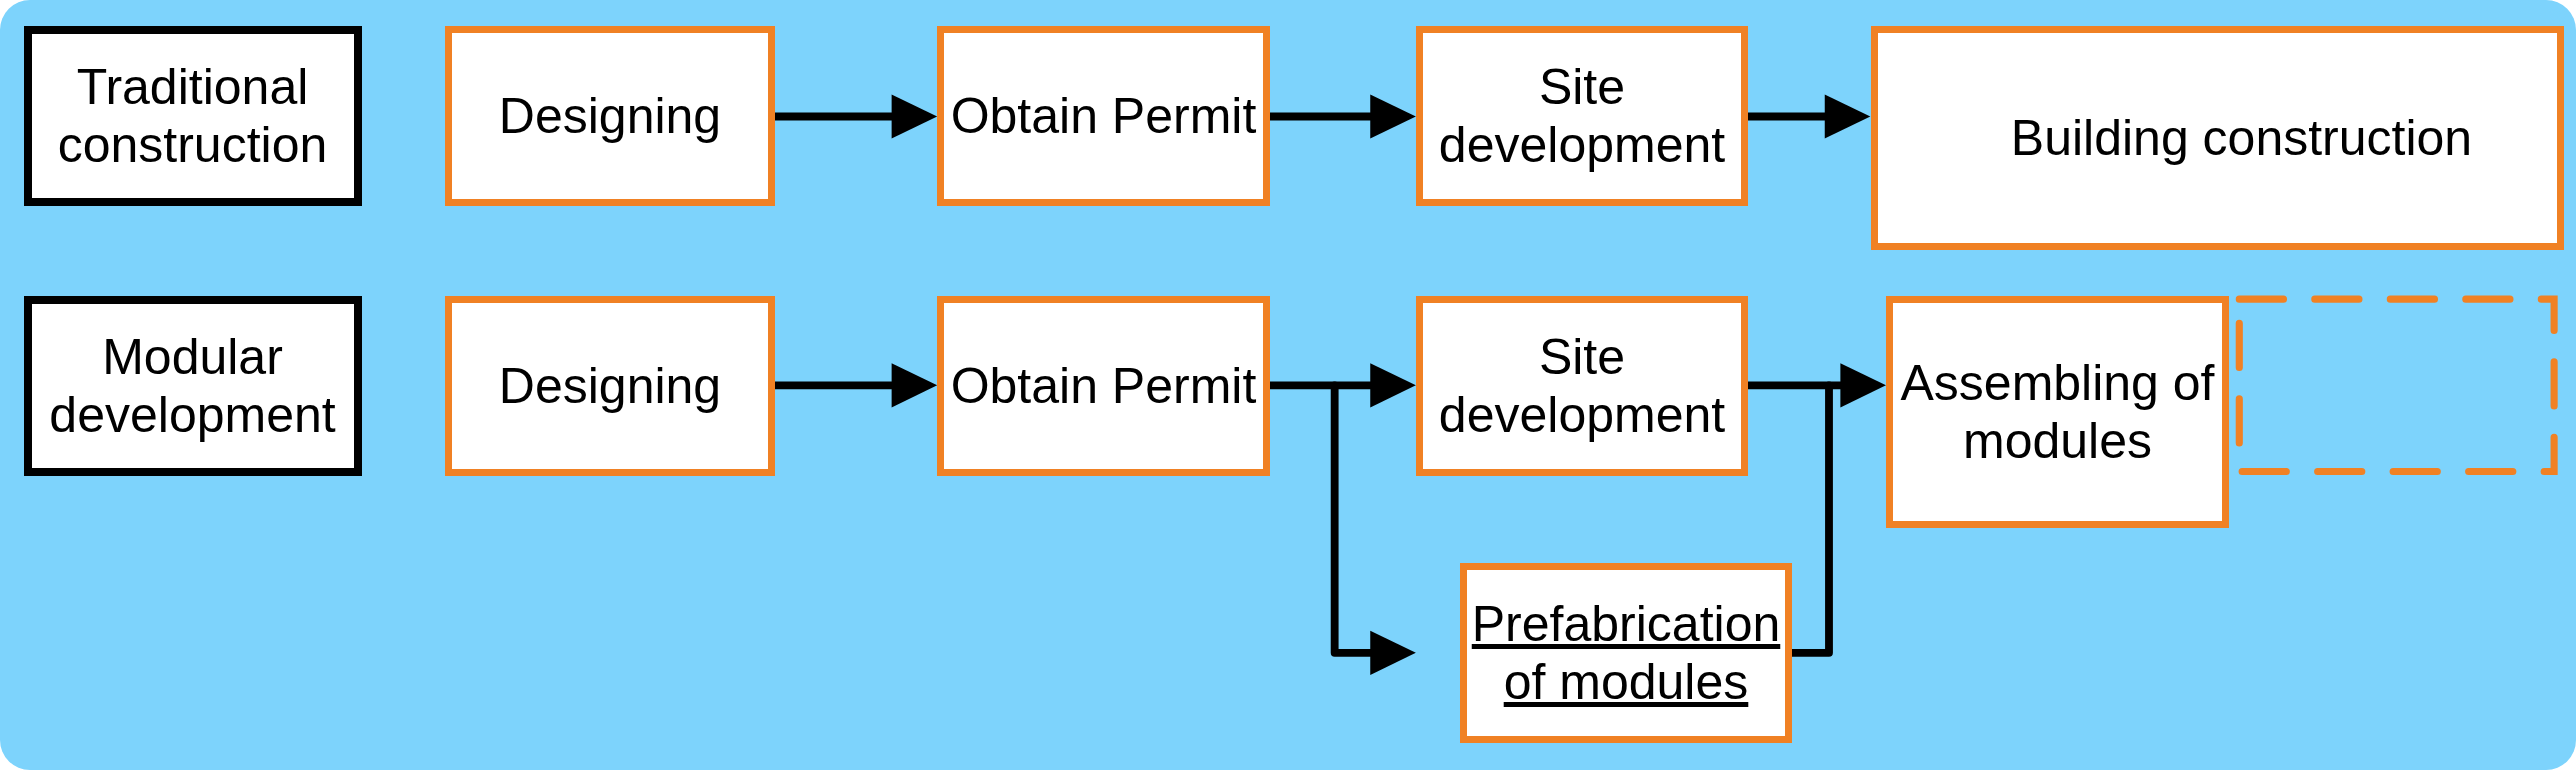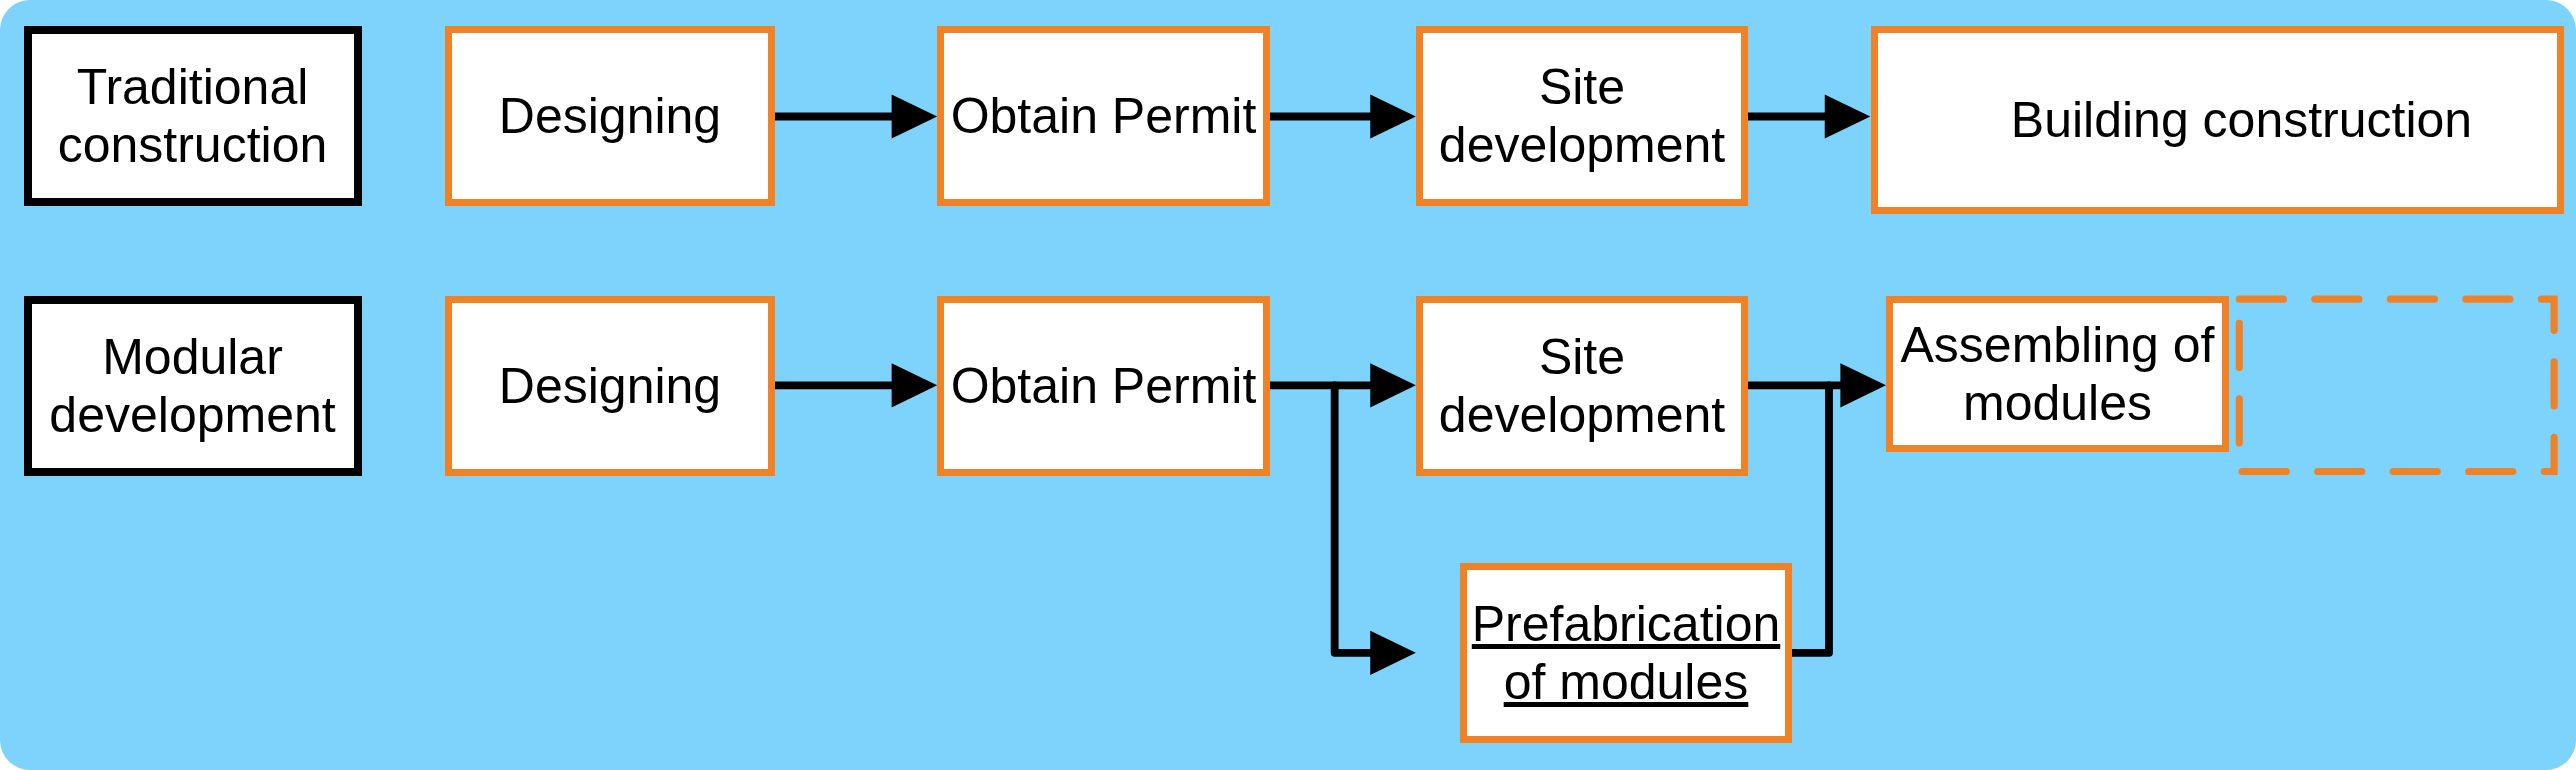--- a/index.html
+++ b/index.html
@@ -64,37 +64,37 @@
   </div>
   <div class="node orange" style="left:445px;top:26px;width:330px;height:180px;">
     <span>Designing</span>
   </div>
   <div class="node orange" style="left:937px;top:26px;width:333px;height:180px;">
     <span>Obtain Permit</span>
   </div>
   <div class="node orange" style="left:1416px;top:26px;width:332px;height:180px;">
     <span>Site development</span>
   </div>
-  <div class="node orange" style="left:1871px;top:26px;width:693px;height:188px;padding-left:48px;">
+  <div class="node orange" style="left:1871px;top:26px;width:693px;height:224px;padding-left:48px;">
     <span>Building construction</span>
   </div>
 
   <div class="node black" style="left:23.5px;top:296px;width:338px;height:180px;">
     <span>Modular development</span>
   </div>
   <div class="node orange" style="left:445px;top:296px;width:330px;height:180px;">
     <span>Designing</span>
   </div>
   <div class="node orange" style="left:937px;top:296px;width:333px;height:180px;">
     <span>Obtain Permit</span>
   </div>
   <div class="node orange" style="left:1416px;top:296px;width:332px;height:180px;">
     <span>Site development</span>
   </div>
-  <div class="node orange" style="left:1886px;top:296px;width:343px;height:156px;">
+  <div class="node orange" style="left:1886px;top:296px;width:343px;height:232px;">
     <span>Assembling of modules</span>
   </div>
 
   <div class="node orange" style="left:1460px;top:563px;width:332px;height:180px;text-decoration:underline;">
     <span>Prefabrication of modules</span>
   </div>
 
 </div>
 
 

